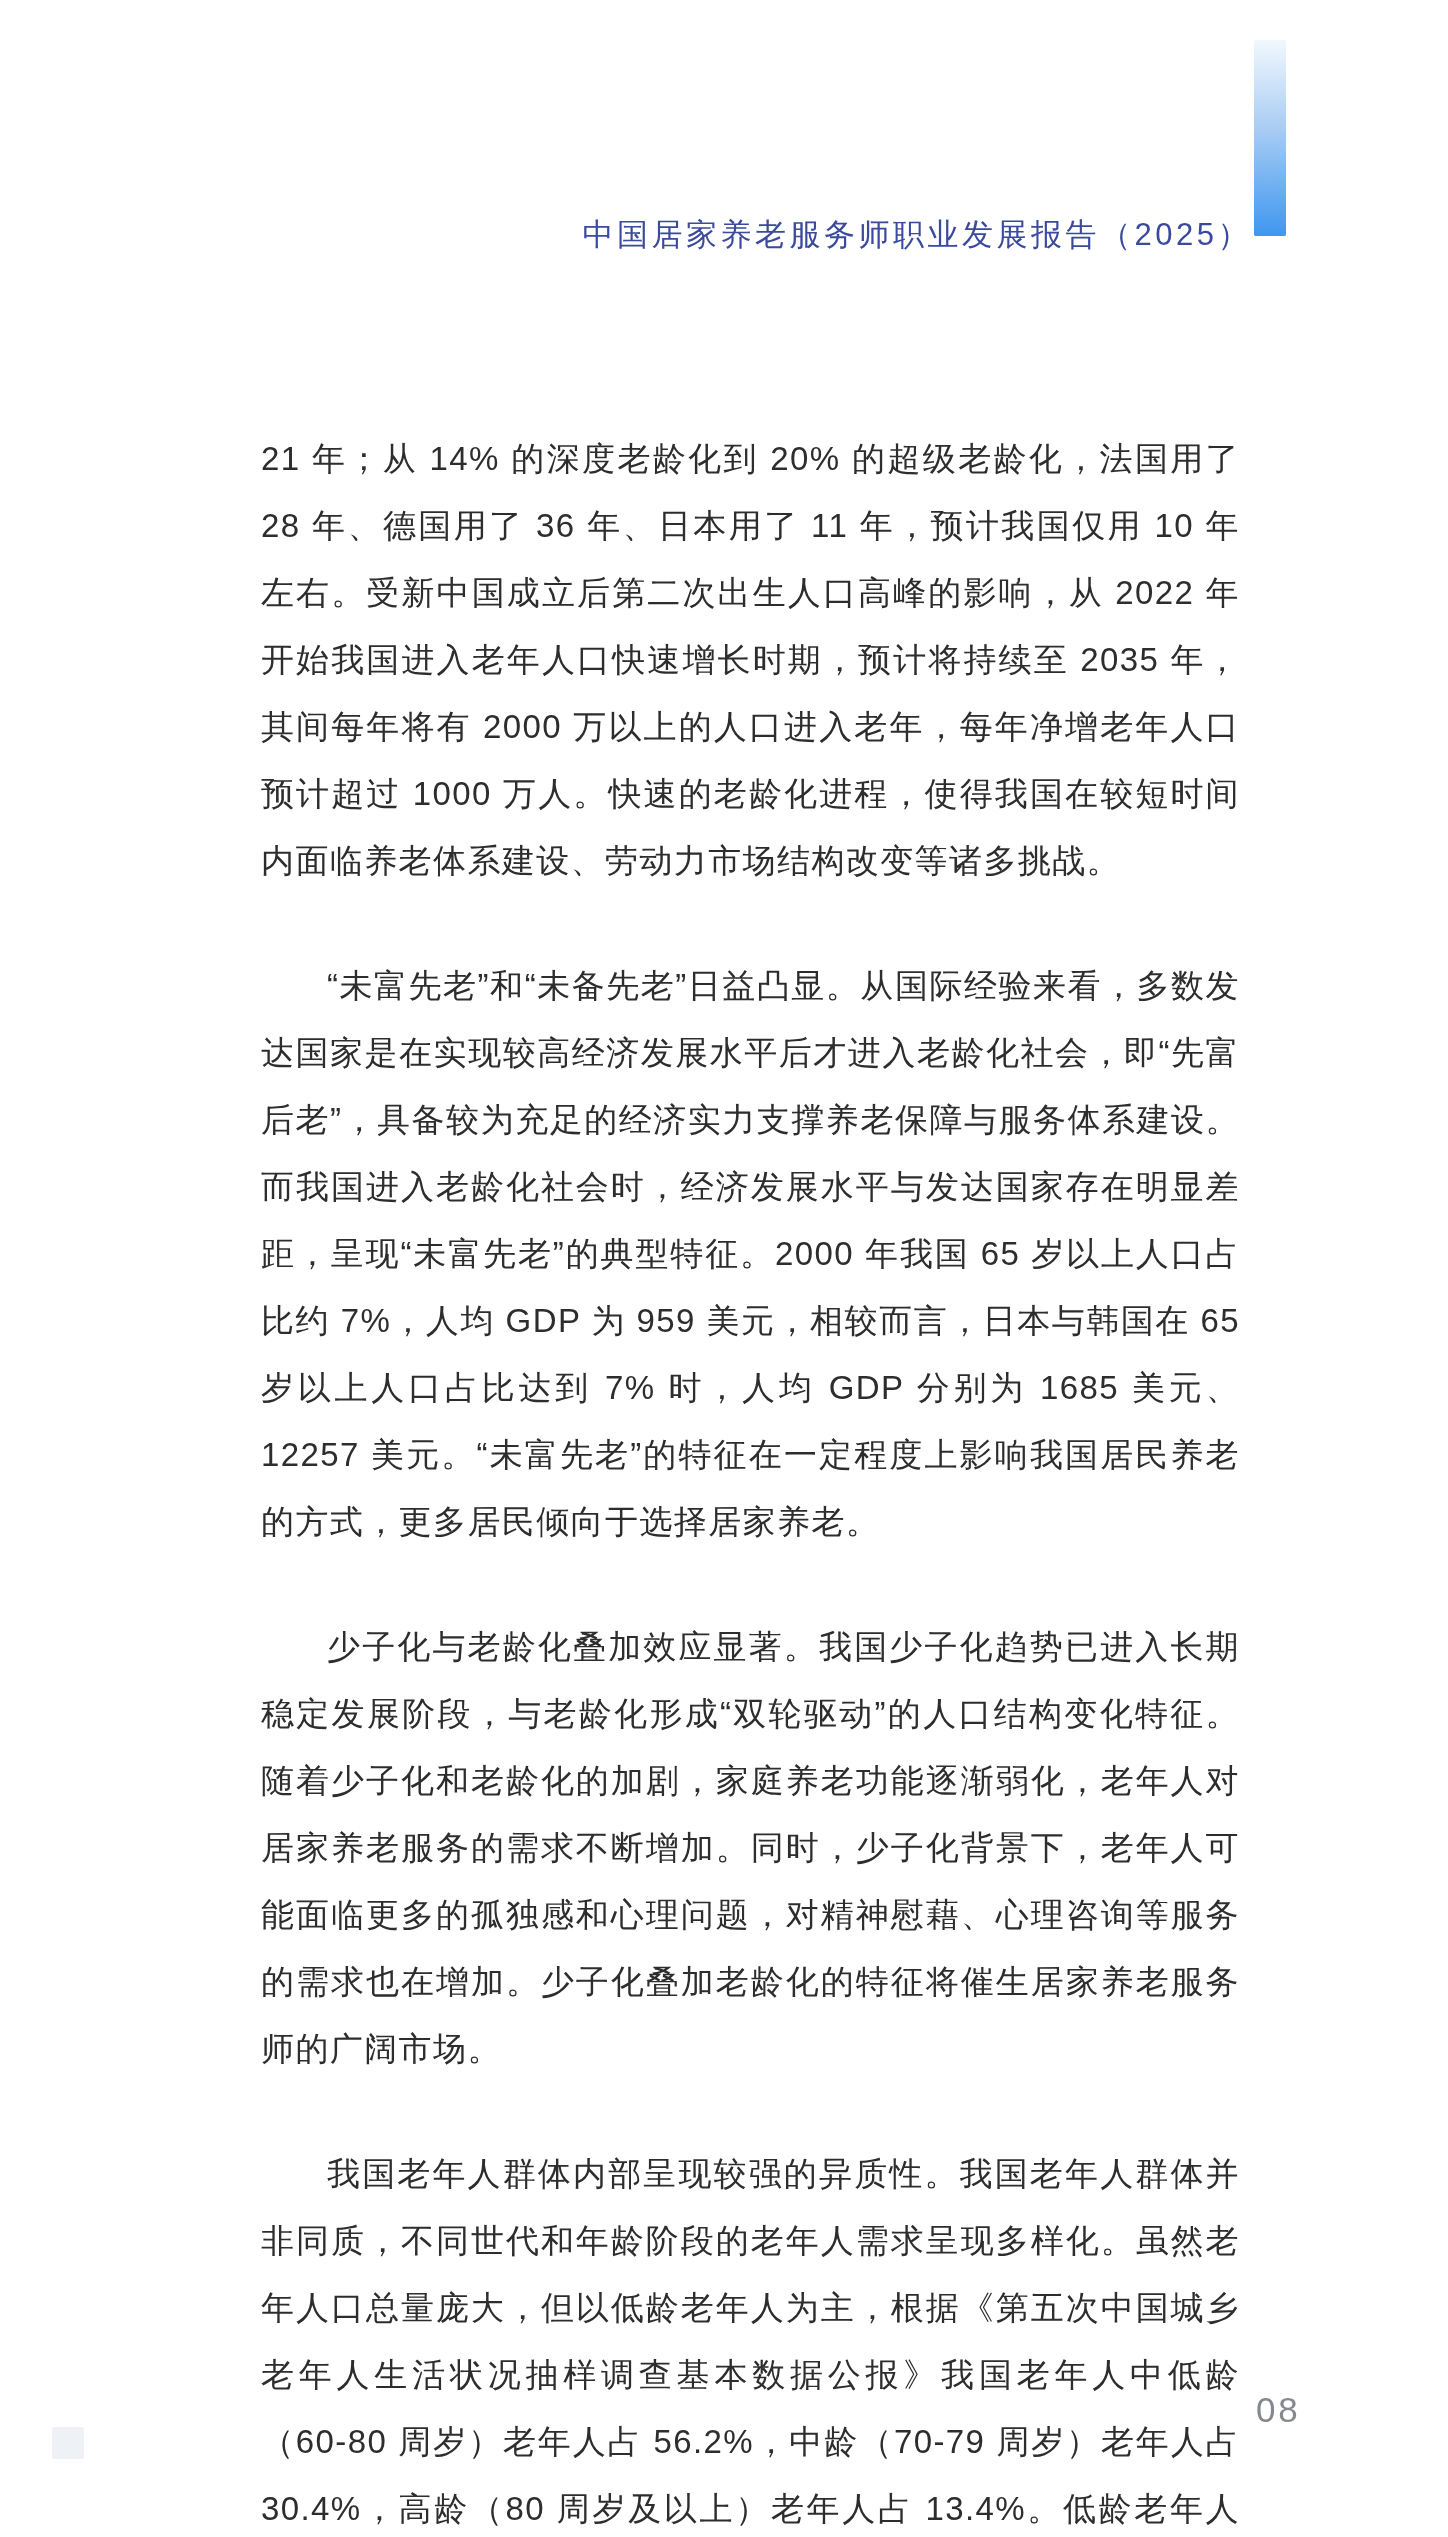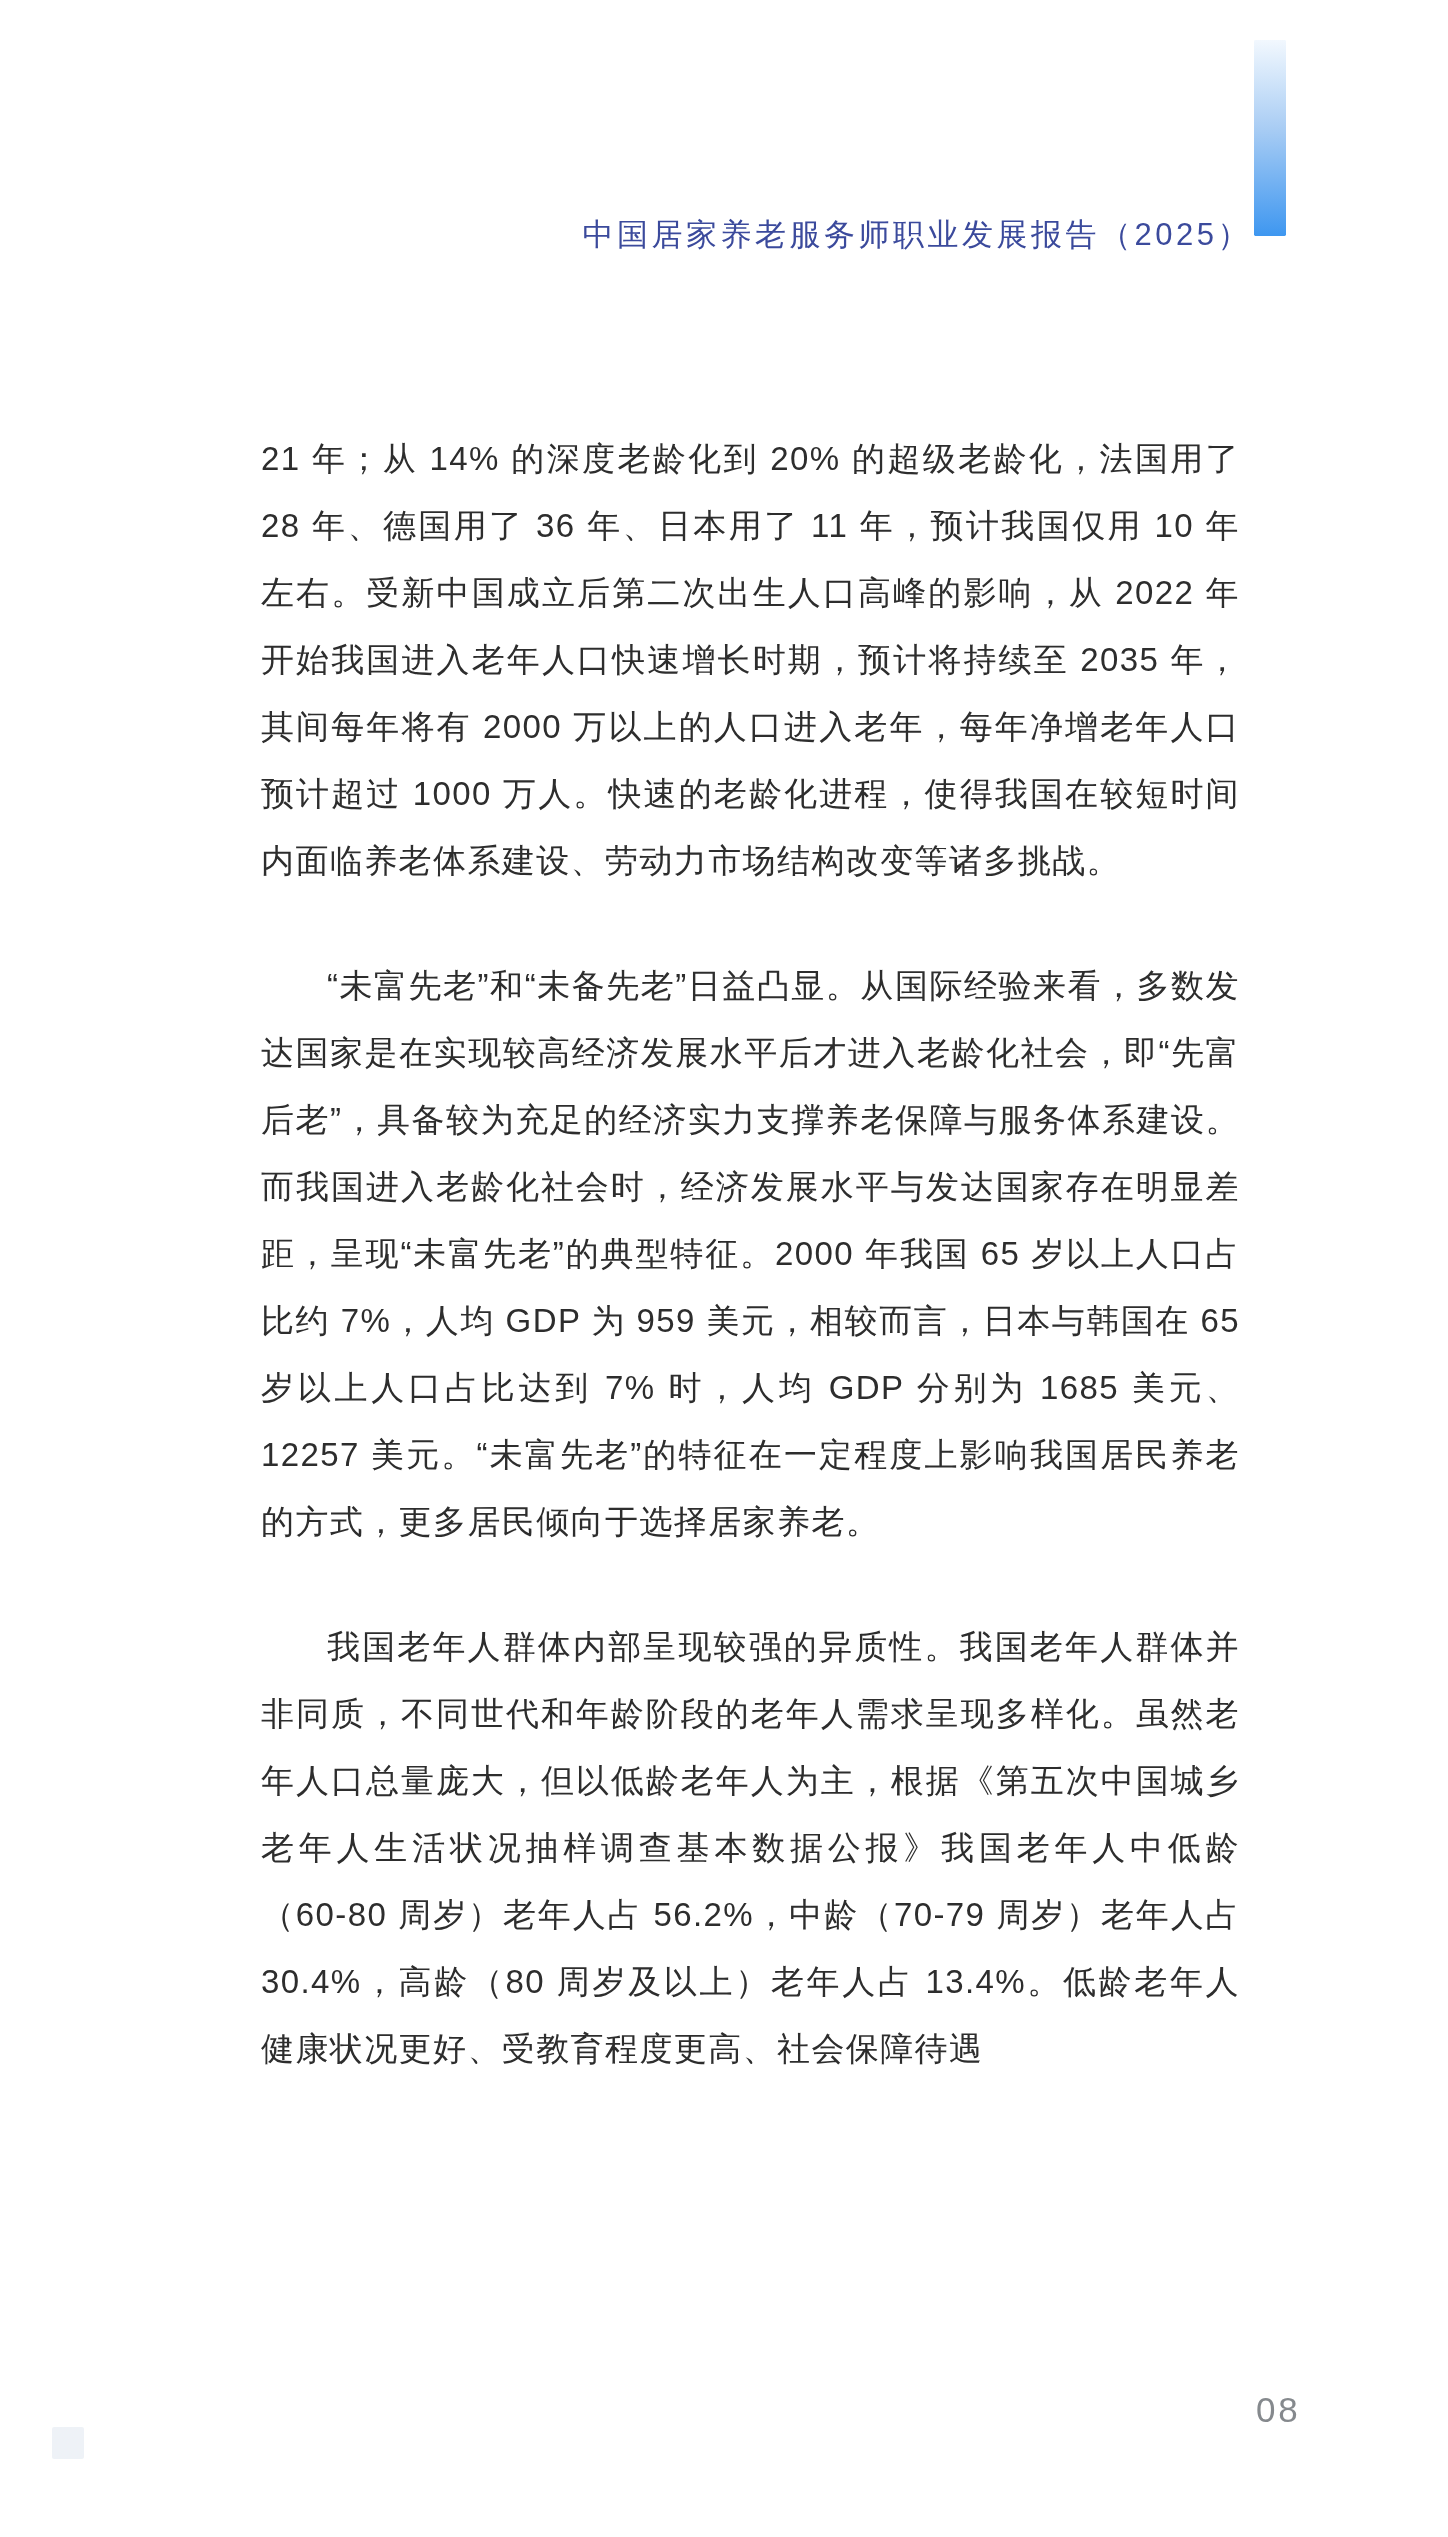--- a/index.html
+++ b/index.html
@@ -89,20 +89,21 @@
 
 <div class="page">
 
   <div class="header-title">中国居家养老服务师职业发展报告（2025）</div>
 
   <div class="accent-bar"></div>
 
   <div class="body-content">
     <p>21 年；从 14% 的深度老龄化到 20% 的超级老龄化，法国用了 28 年、德国用了 36 年、日本用了 11 年，预计我国仅用 10 年左右。受新中国成立后第二次出生人口高峰的影响，从 2022 年开始我国进入老年人口快速增长时期，预计将持续至 2035 年，其间每年将有 2000 万以上的人口进入老年，每年净增老年人口预计超过 1000 万人。快速的老龄化进程，使得我国在较短时间内面临养老体系建设、劳动力市场结构改变等诸多挑战。</p>
     <p class="indent">“未富先老”和“未备先老”日益凸显。从国际经验来看，多数发达国家是在实现较高经济发展水平后才进入老龄化社会，即“先富后老”，具备较为充足的经济实力支撑养老保障与服务体系建设。而我国进入老龄化社会时，经济发展水平与发达国家存在明显差距，呈现“未富先老”的典型特征。2000 年我国 65 岁以上人口占比约 7%，人均 GDP 为 959 美元，相较而言，日本与韩国在 65 岁以上人口占比达到 7% 时，人均 GDP 分别为 1685 美元、12257 美元。“未富先老”的特征在一定程度上影响我国居民养老的方式，更多居民倾向于选择居家养老。</p>
+    <p class="indent">少子化与老龄化叠加效应显著。我国少子化趋势已进入长期稳定发展阶段，与老龄化形成“双轮驱动”的人口结构变化特征。随着少子化和老龄化的加剧，家庭养老功能逐渐弱化，老年人对居家养老服务的需求不断增加。同时，少子化背景下，老年人可能面临更多的孤独感和心理问题，对精神慰藉、心理咨询等服务的需求也在增加。少子化叠加老龄化的特征将催生居家养老服务师的广阔市场。</p>
     <p class="indent">我国老年人群体内部呈现较强的异质性。我国老年人群体并非同质，不同世代和年龄阶段的老年人需求呈现多样化。虽然老年人口总量庞大，但以低龄老年人为主，根据《第五次中国城乡老年人生活状况抽样调查基本数据公报》我国老年人中低龄（60-80 周岁）老年人占 56.2%，中龄（70-79 周岁）老年人占 30.4%，高龄（80 周岁及以上）老年人占 13.4%。低龄老年人健康状况更好、受教育程度更高、社会保障待遇</p>
   </div>
 
   <div class="page-number">08</div>
 
   <div class="corner-mark"></div>
 
 </div>
 
 

